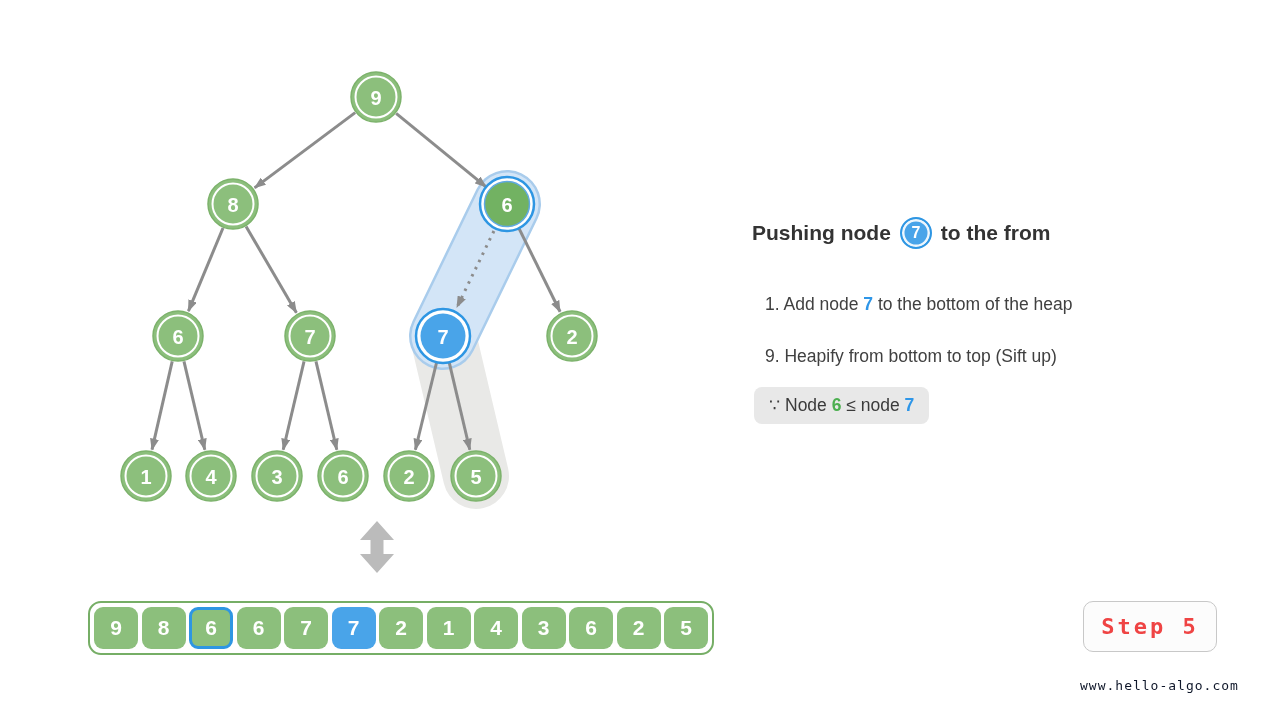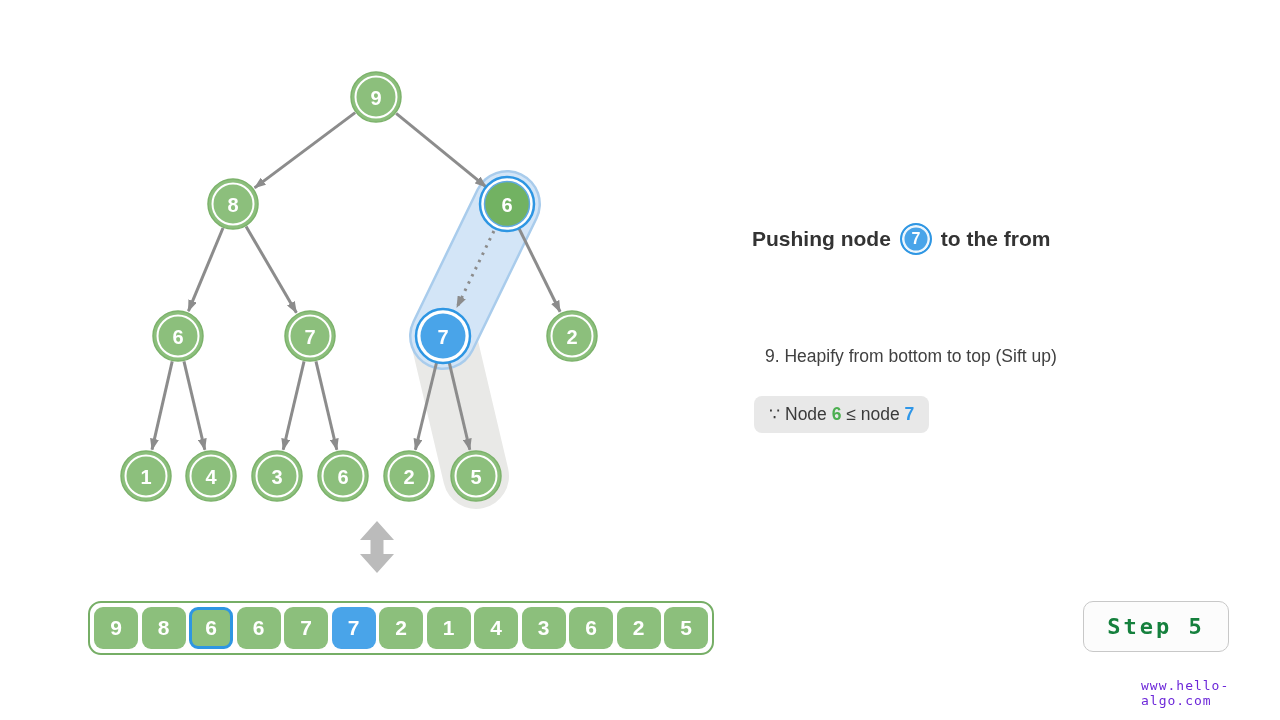--- a/index.html
+++ b/index.html
@@ -3,49 +3,49 @@
 <meta charset="utf-8">
 <style>
   html,body{margin:0;padding:0;}
   body{width:1280px;height:720px;position:relative;background:#ffffff;overflow:hidden;
        font-family:"Liberation Sans", sans-serif;}
   #stage{position:absolute;inset:0;}
   svg text{font-family:"Liberation Sans", sans-serif;font-weight:bold;}
 
   
   .panel-title{position:absolute;left:752px;top:214px;height:38px;display:flex;align-items:center;gap:9px;
-               font-size:21px;font-weight:bold;color:#333333;margin-top:6px;}
+               font-size:21px;font-weight:bold;color:#333333;}
   .badge-circle{width:32px;height:32px;border-radius:50%;background:#49A4E9;border:2px solid #2E96E3;
                 box-shadow:inset 0 0 0 2.5px rgba(255,255,255,.9);color:#ffffff;font-size:16px;font-weight:bold;
                 display:flex;align-items:center;justify-content:center;box-sizing:border-box;}
   .step-row{position:absolute;left:765px;font-size:17.5px;color:#404040;white-space:pre;}
   #step-row-1{top:294px;}
   #step-row-2{top:346px;}
   .seg-blue{color:#2E96E8;font-weight:bold;}
   .seg-green{color:#4CAF50;font-weight:bold;}
-  .note-box{position:absolute;left:754px;top:396px;background:#E8E8E8;border-radius:8px;
+  .note-box{position:absolute;left:754px;top:387px;background:#E8E8E8;border-radius:8px;
             padding:8px 15px;font-size:17.5px;color:#3A3A3A;white-space:pre;}
 
   
   .array-box{position:absolute;left:88px;top:601px;display:flex;gap:3.5px;padding:4px;
              border:2px solid #76AE66;border-radius:13px;background:#ffffff;}
   .array-cell{width:44px;height:42px;border-radius:9px;background:#8CBF7C;color:#ffffff;
               font-size:21px;font-weight:bold;display:flex;align-items:center;justify-content:center;
               box-sizing:border-box;}
   .array-cell.green-blue-border{border:3px solid #2E96E3;}
   .array-cell.blue{background:#49A4E9;}
 
   
-  .step-button{position:absolute;left:1083px;top:601px;width:146px;height:51px;
+  .step-button{position:absolute;left:1083px;top:601px;width:134px;height:51px;
                border:1.5px solid #C8C8C8;border-radius:10px;background:#FCFCFC;
-               color:#15803d;font-family:"DejaVu Sans Mono", monospace;font-weight:bold;
+               color:#ef4444;font-family:"DejaVu Sans Mono", monospace;font-weight:bold;
                font-size:22px;letter-spacing:3px;display:flex;align-items:center;justify-content:center;
                box-sizing:border-box;}
-  .watermark{position:absolute;left:1141px;top:678px;font-family:"DejaVu Sans Mono", monospace;
-             font-size:13px;color:#6d28d9;letter-spacing:1px;}
+  .watermark{position:absolute;left:1080px;top:678px;font-family:"DejaVu Sans Mono", monospace;
+             font-size:13px;color:#0f172a;letter-spacing:1px;}
 </style>
 </head>
 <body>
 
 <div id="stage">
 
   <svg id="tree-svg" width="720" height="600" viewBox="0 0 720 600" style="position:absolute;left:0;top:0;">
     <defs>
       <marker id="arrow" markerUnits="userSpaceOnUse" markerWidth="12" markerHeight="9" viewBox="0 0 12 9" refX="11" refY="4.5" orient="auto">
         <path d="M0,0 L12,4.5 L0,9 Z" fill="#8C8C8C"></path>
@@ -138,20 +138,21 @@
         </g>
       </g>
     <polygon points="377,521 394,540 383.5,540 383.5,554 394,554 377,573 360,554 370.5,554 370.5,540 360,540" fill="#BBBBBB"></polygon>
   </svg>
 
   <div class="panel-title" id="panel-title">
       <span>Pushing node</span>
       <span class="badge-circle">7</span>
       <span>to the from</span>
     </div>
+  <div class="step-row" id="step-row-1"><span>1. Add node </span><span class="seg-blue">7</span><span> to the bottom of the heap</span></div>
   <div class="step-row" id="step-row-2"><span>9. Heapify from bottom to top (Sift up)</span></div>
   <div class="note-box" id="note-box"><span>∵ Node </span><span class="seg-green">6</span><span> ≤ node </span><span class="seg-blue">7</span></div>
 
   <div class="array-box" id="array-box">
       <div class="array-cell green">9</div>
       <div class="array-cell green">8</div>
       <div class="array-cell green-blue-border">6</div>
       <div class="array-cell green">6</div>
       <div class="array-cell green">7</div>
       <div class="array-cell blue">7</div>

